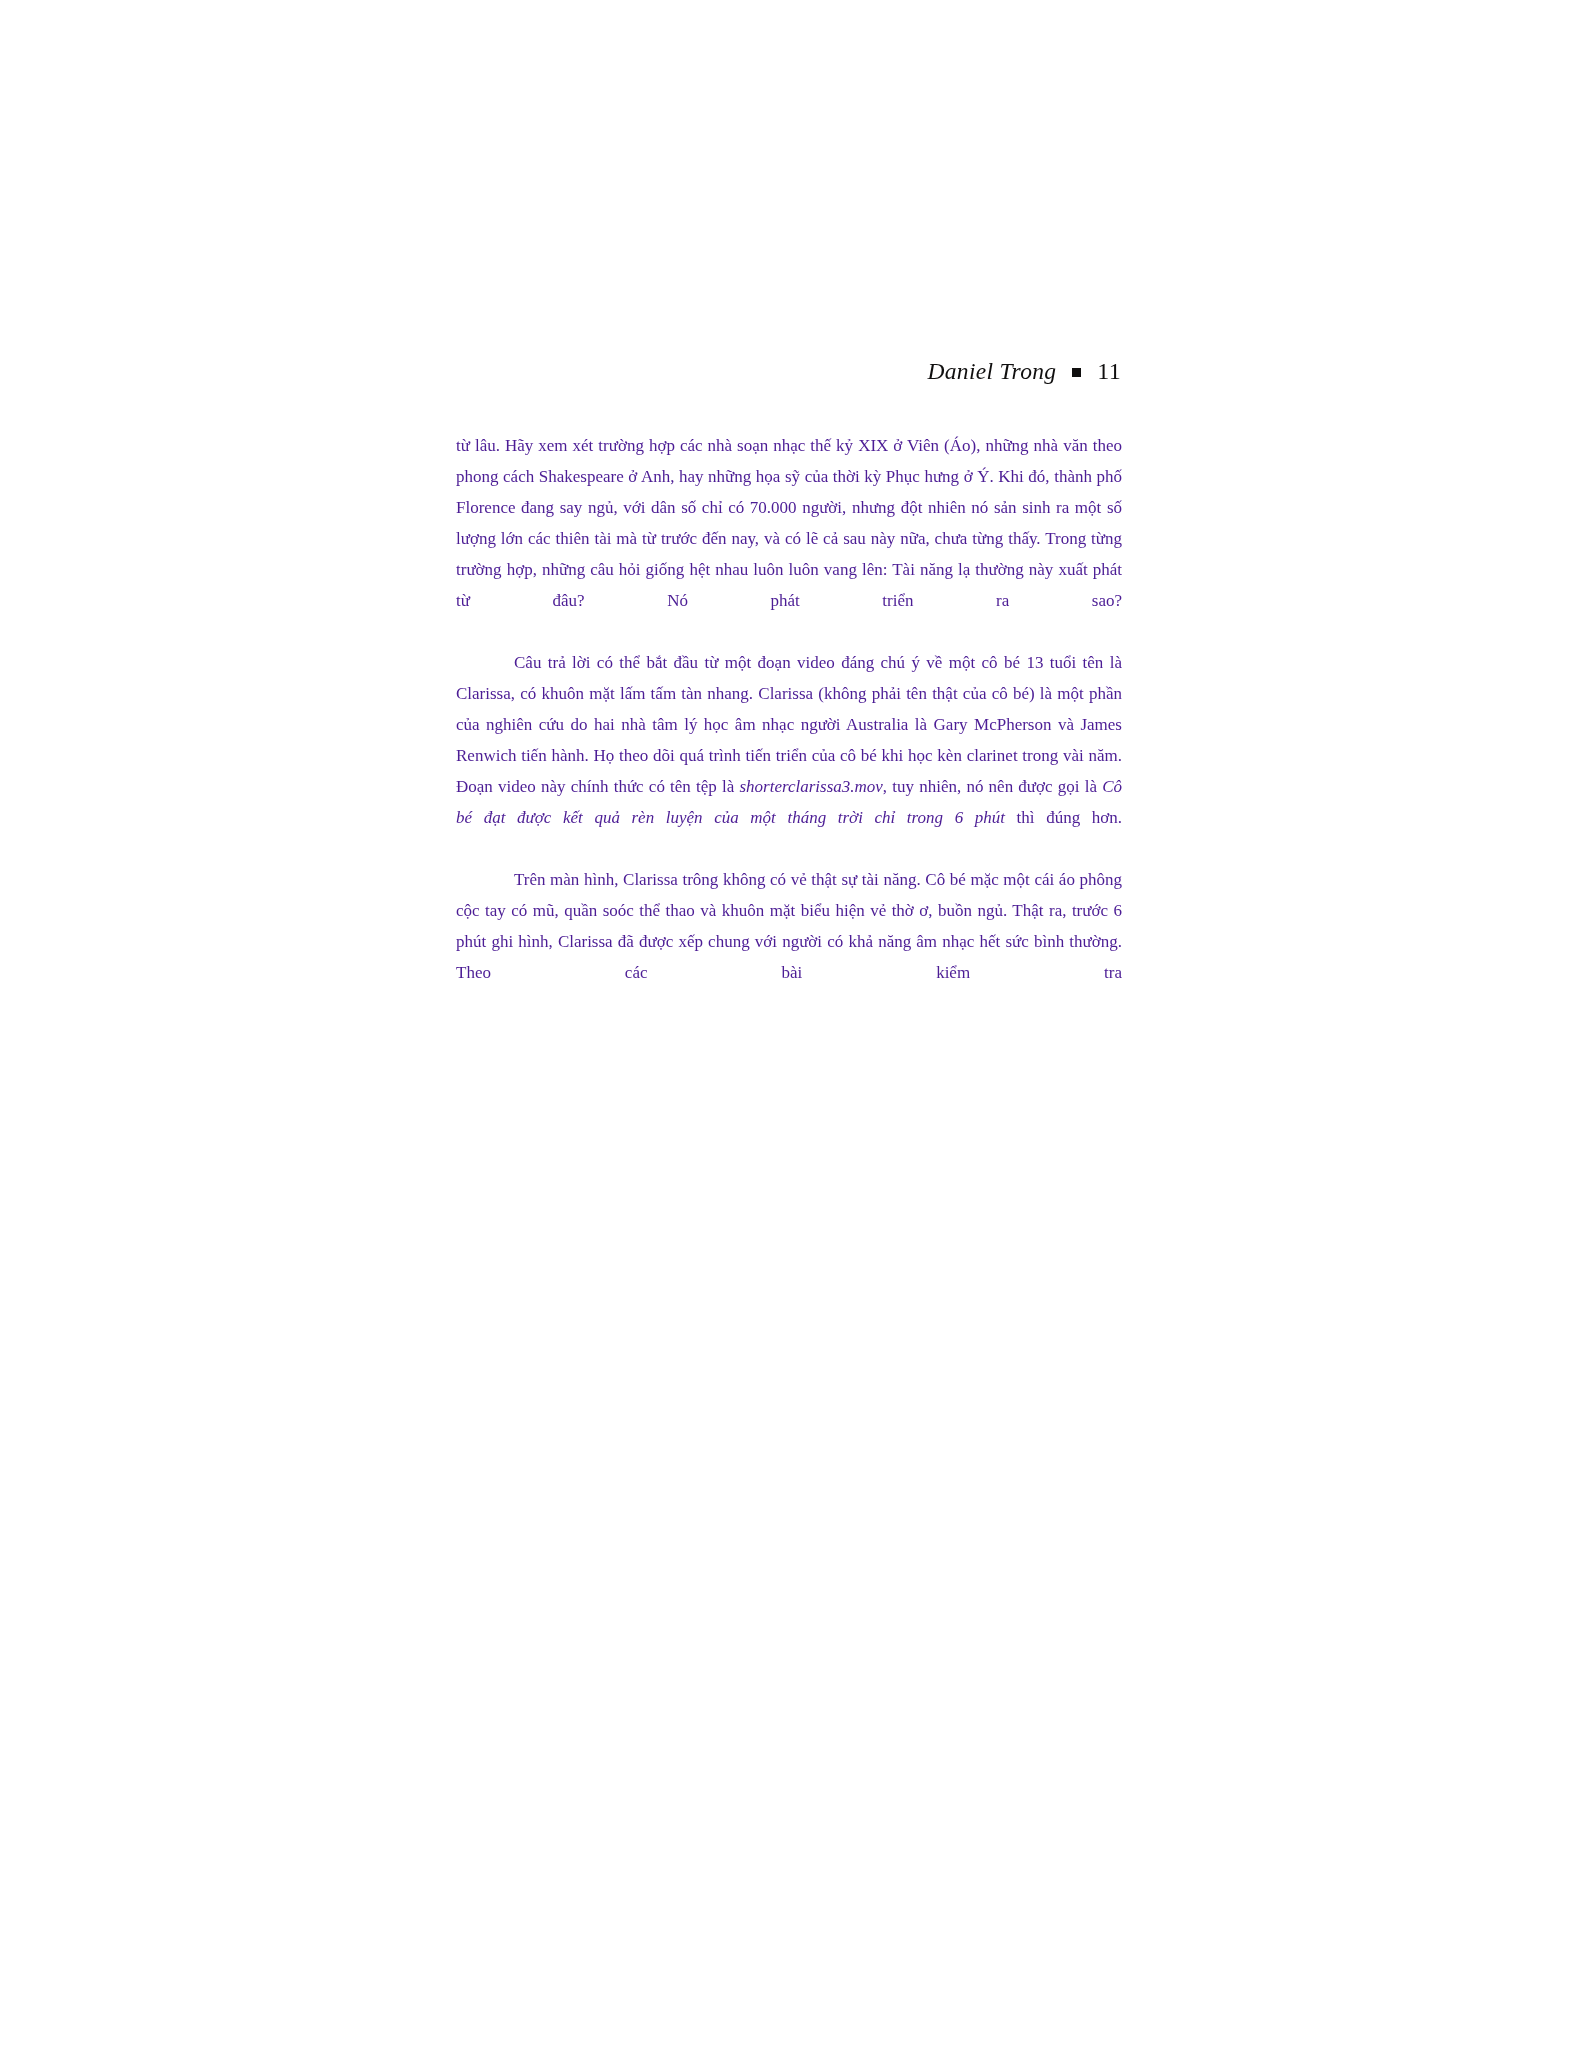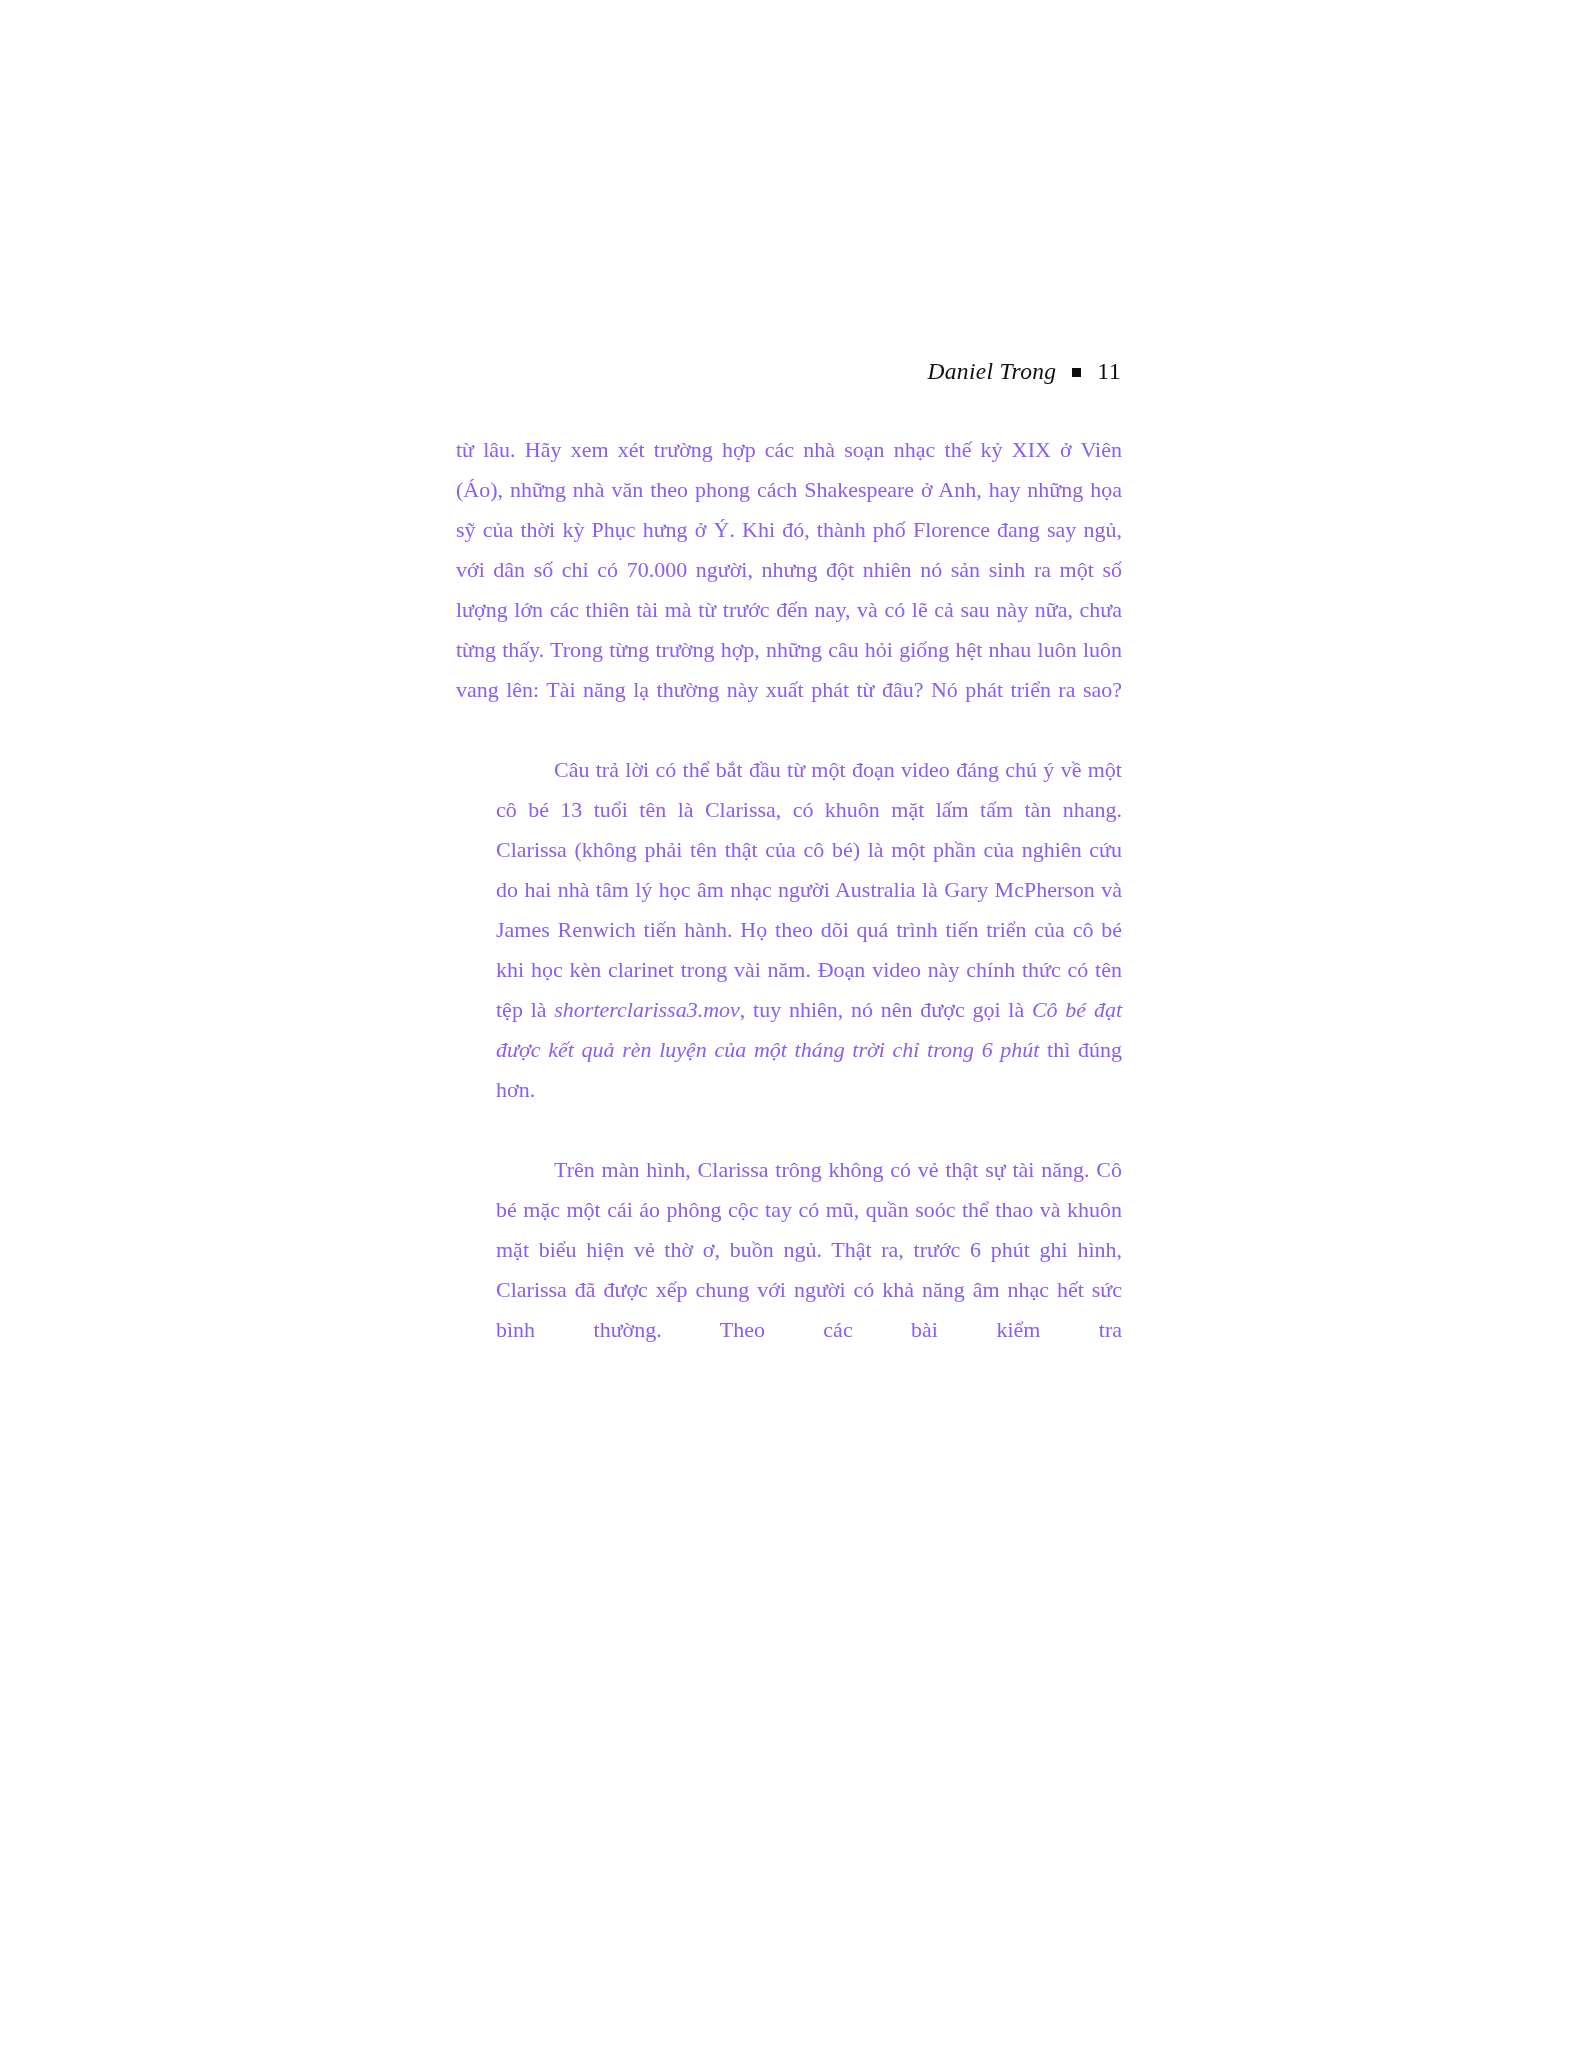--- a/index.html
+++ b/index.html
@@ -46,34 +46,33 @@
     vertical-align: middle;
   }
   .running-head .folio {
     font-size: 24px;
   }
   .body-text {
     position: absolute;
     left: 456px;
     top: 430px;
     width: 666px;
-    font-size: 22px;
-    line-height: 40px;
+    font-size: 17px;
+    line-height: 31px;
     text-align: justify;
     text-justify: inter-word;
-    color: #8b5cf6;
+    color: #4c1d95;
     word-spacing: 0.2px;
   }
   .body-text p {
     margin: 0;
     text-indent: 0;
   }
   .body-text p.indent {
     text-indent: 58px;
-    margin-left: 40px;
   }
   .body-text i {
     font-style: italic;
   }
   
   .body-text p::after {
     content: "";
     display: inline-block;
     width: 100%;
   }

